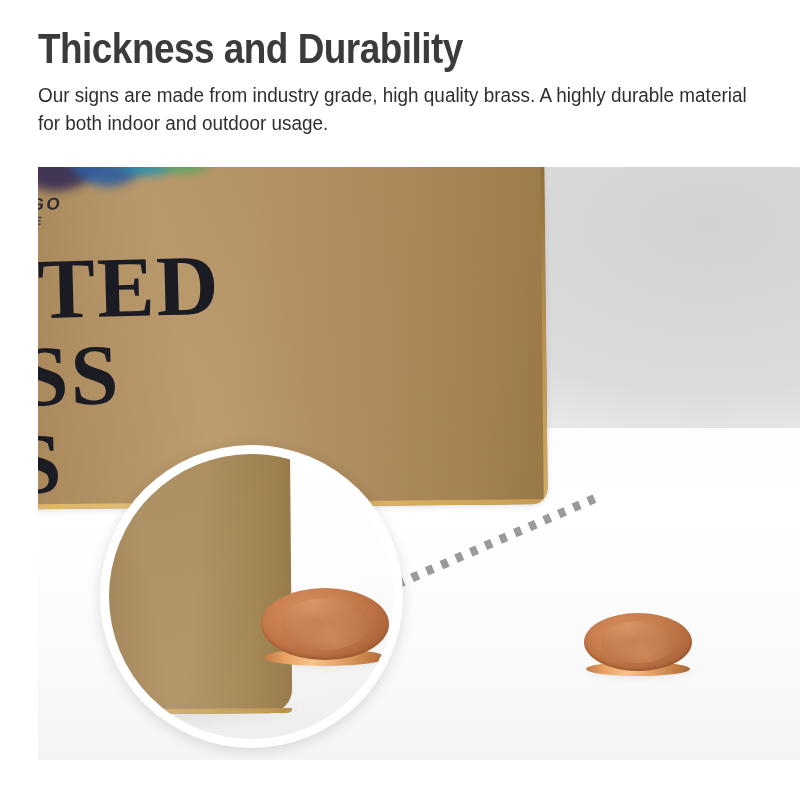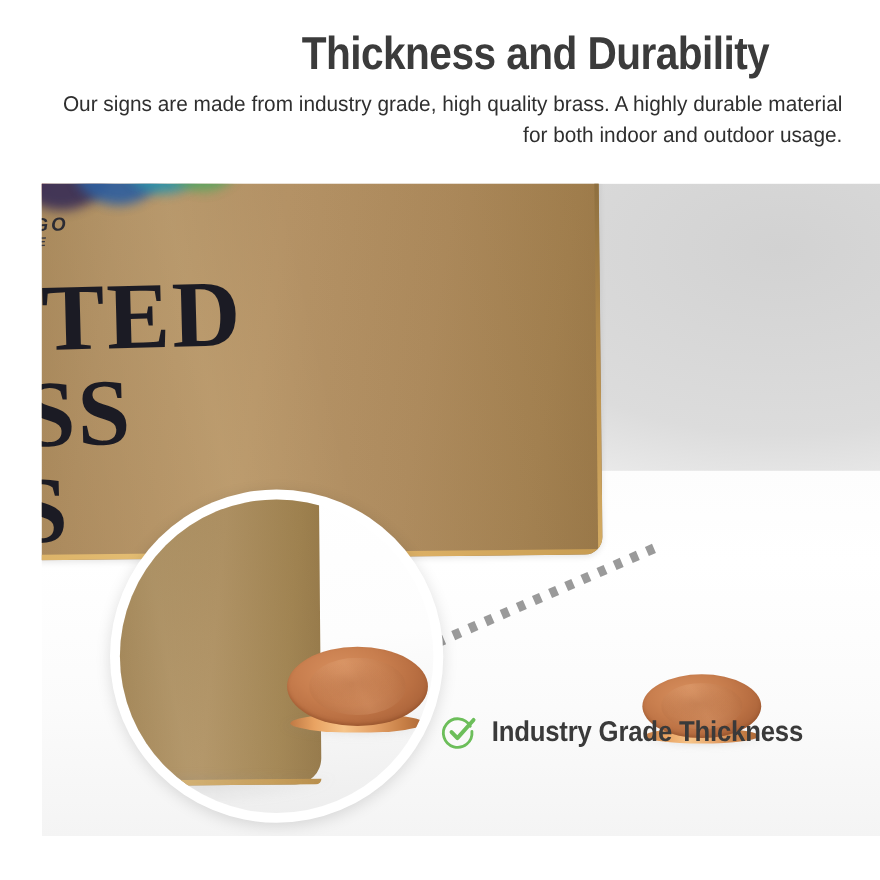--- a/index.html
+++ b/index.html
@@ -5,21 +5,21 @@
   * { margin:0; padding:0; box-sizing:border-box; }
   html,body { width:800px; height:800px; }
   body {
     background:#ffffff;
     font-family:"Liberation Sans", sans-serif;
     overflow:hidden;
     position:relative;
   }
 
   
-  #header { position:absolute; left:48px; top:24px; width:740px;text-align:right; }
+  #header { position:absolute; left:38px; top:24px; width:740px; }
 
   #page-title {
     font-family:"Liberation Sans", sans-serif;
     font-weight:bold;
     font-size:42px;
     line-height:50px;
     letter-spacing:-0.6px;
     color:#3b3b3b;
     transform:scaleX(0.88);
     transform-origin:left center;
@@ -289,22 +289,15 @@
           <div class="penny-relief"></div>
         </div>
       </div>
     </div>
   </div>
 
 </div>
 
 <div id="features">
 
-  <div class="feature-row">
-    <svg class="check-icon" viewBox="0 0 34 34">
-      <path d="M27.5 12.2 A13 13 0 1 0 29 17" fill="none" stroke="#6cbe5a" stroke-width="2.6" stroke-linecap="round"></path>
-      <path d="M10.5 17.5 L15.8 23 L30.5 6.5" fill="none" stroke="#6cbe5a" stroke-width="3.6" stroke-linecap="round" stroke-linejoin="round"></path>
-    </svg>
-    <span class="feature-label">Industry Grade Thickness</span>
-  </div>
 
 
 </div>
 
 </body></html>

